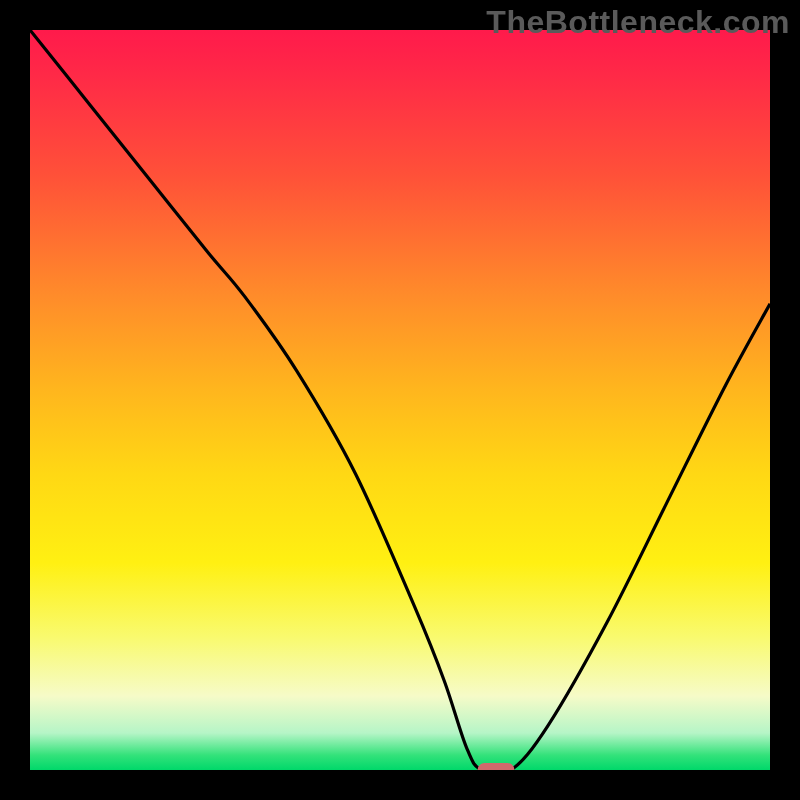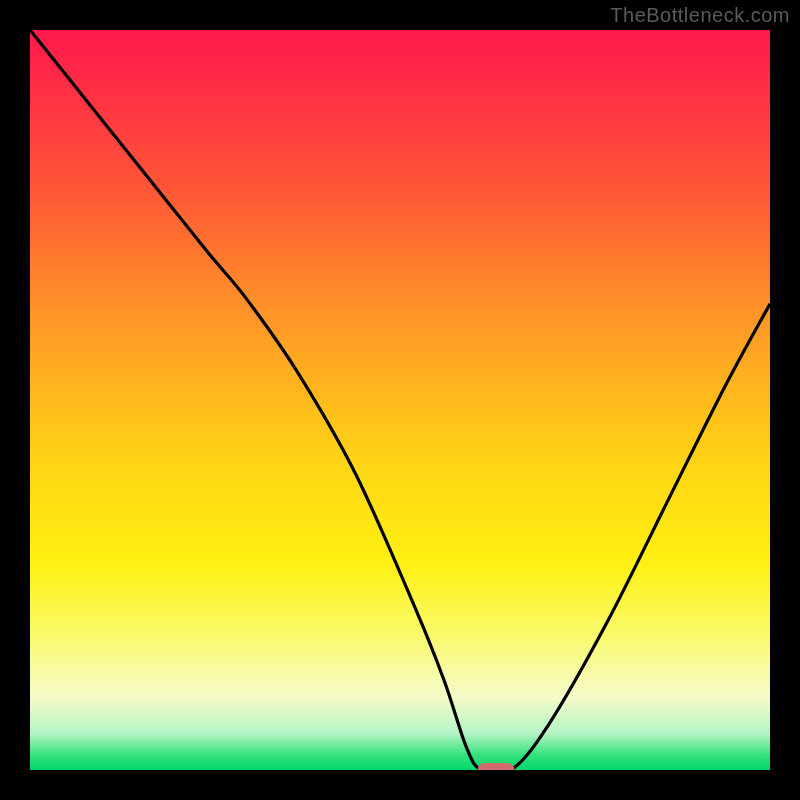--- a/index.html
+++ b/index.html
@@ -15,22 +15,22 @@
     position: relative;
     width: 800px;
     height: 800px;
     background: #000;
   }
   .watermark {
     position: absolute;
     top: 4px;
     right: 10px;
     color: #5a5a5a;
-    font-size: 20px;
-    font-weight: 400;
+    font-size: 32px;
+    font-weight: 700;
     letter-spacing: 0.5px;
     z-index: 5;
   }
   .plot-area {
     position: absolute;
     left: 30px;
     top: 30px;
     width: 740px;
     height: 740px;
     overflow: hidden;

